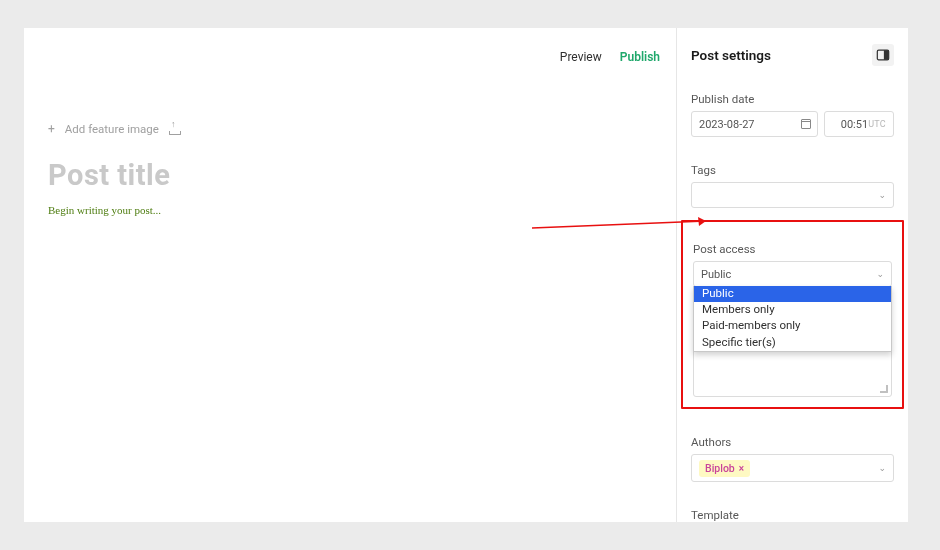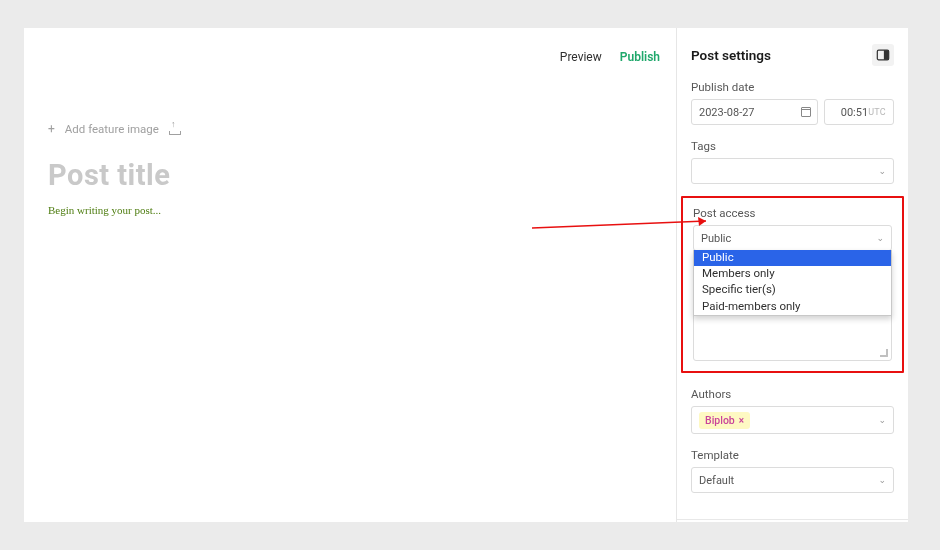--- a/index.html
+++ b/index.html
@@ -122,20 +122,21 @@
     padding: 0 14px 8px 14px;
     display: flex;
     flex-direction: column;
   }
   .field-group { margin-bottom: 14px; }
   .field-group.extra-gap { margin-bottom: 18px; }
   .field-label {
     font-size: 11.5px;
     color: #585858;
     margin-bottom: 5px;
+    margin-top: 12px;
   }
   .date-row {
     display: flex;
     gap: 6px;
     align-items: center;
   }
   .input-box {
     border: 1px solid #dcdcdc;
     border-radius: 3px;
     background: #fff;
@@ -323,22 +324,22 @@
       <div class="post-access-wrapper">
         <div class="field-label">Post access</div>
         <div class="access-select-wrapper">
           <div class="select-box">
             <span>Public</span>
             <span class="chevron">⌄</span>
           </div>
           <div class="access-dropdown">
             <div class="access-option selected">Public</div>
             <div class="access-option">Members only</div>
+            <div class="access-option">Paid-members only</div>
             <div class="access-option">Specific tier(s)</div>
-            <div class="access-option">Paid-members only</div>
           </div>
         </div>
         <div class="excerpt-box"></div>
       </div>
 
       <div class="field-group authors-box">
         <div class="field-label">Authors</div>
         <div class="input-box">
           <span class="author-chip">
             <span>Biplob</span>

